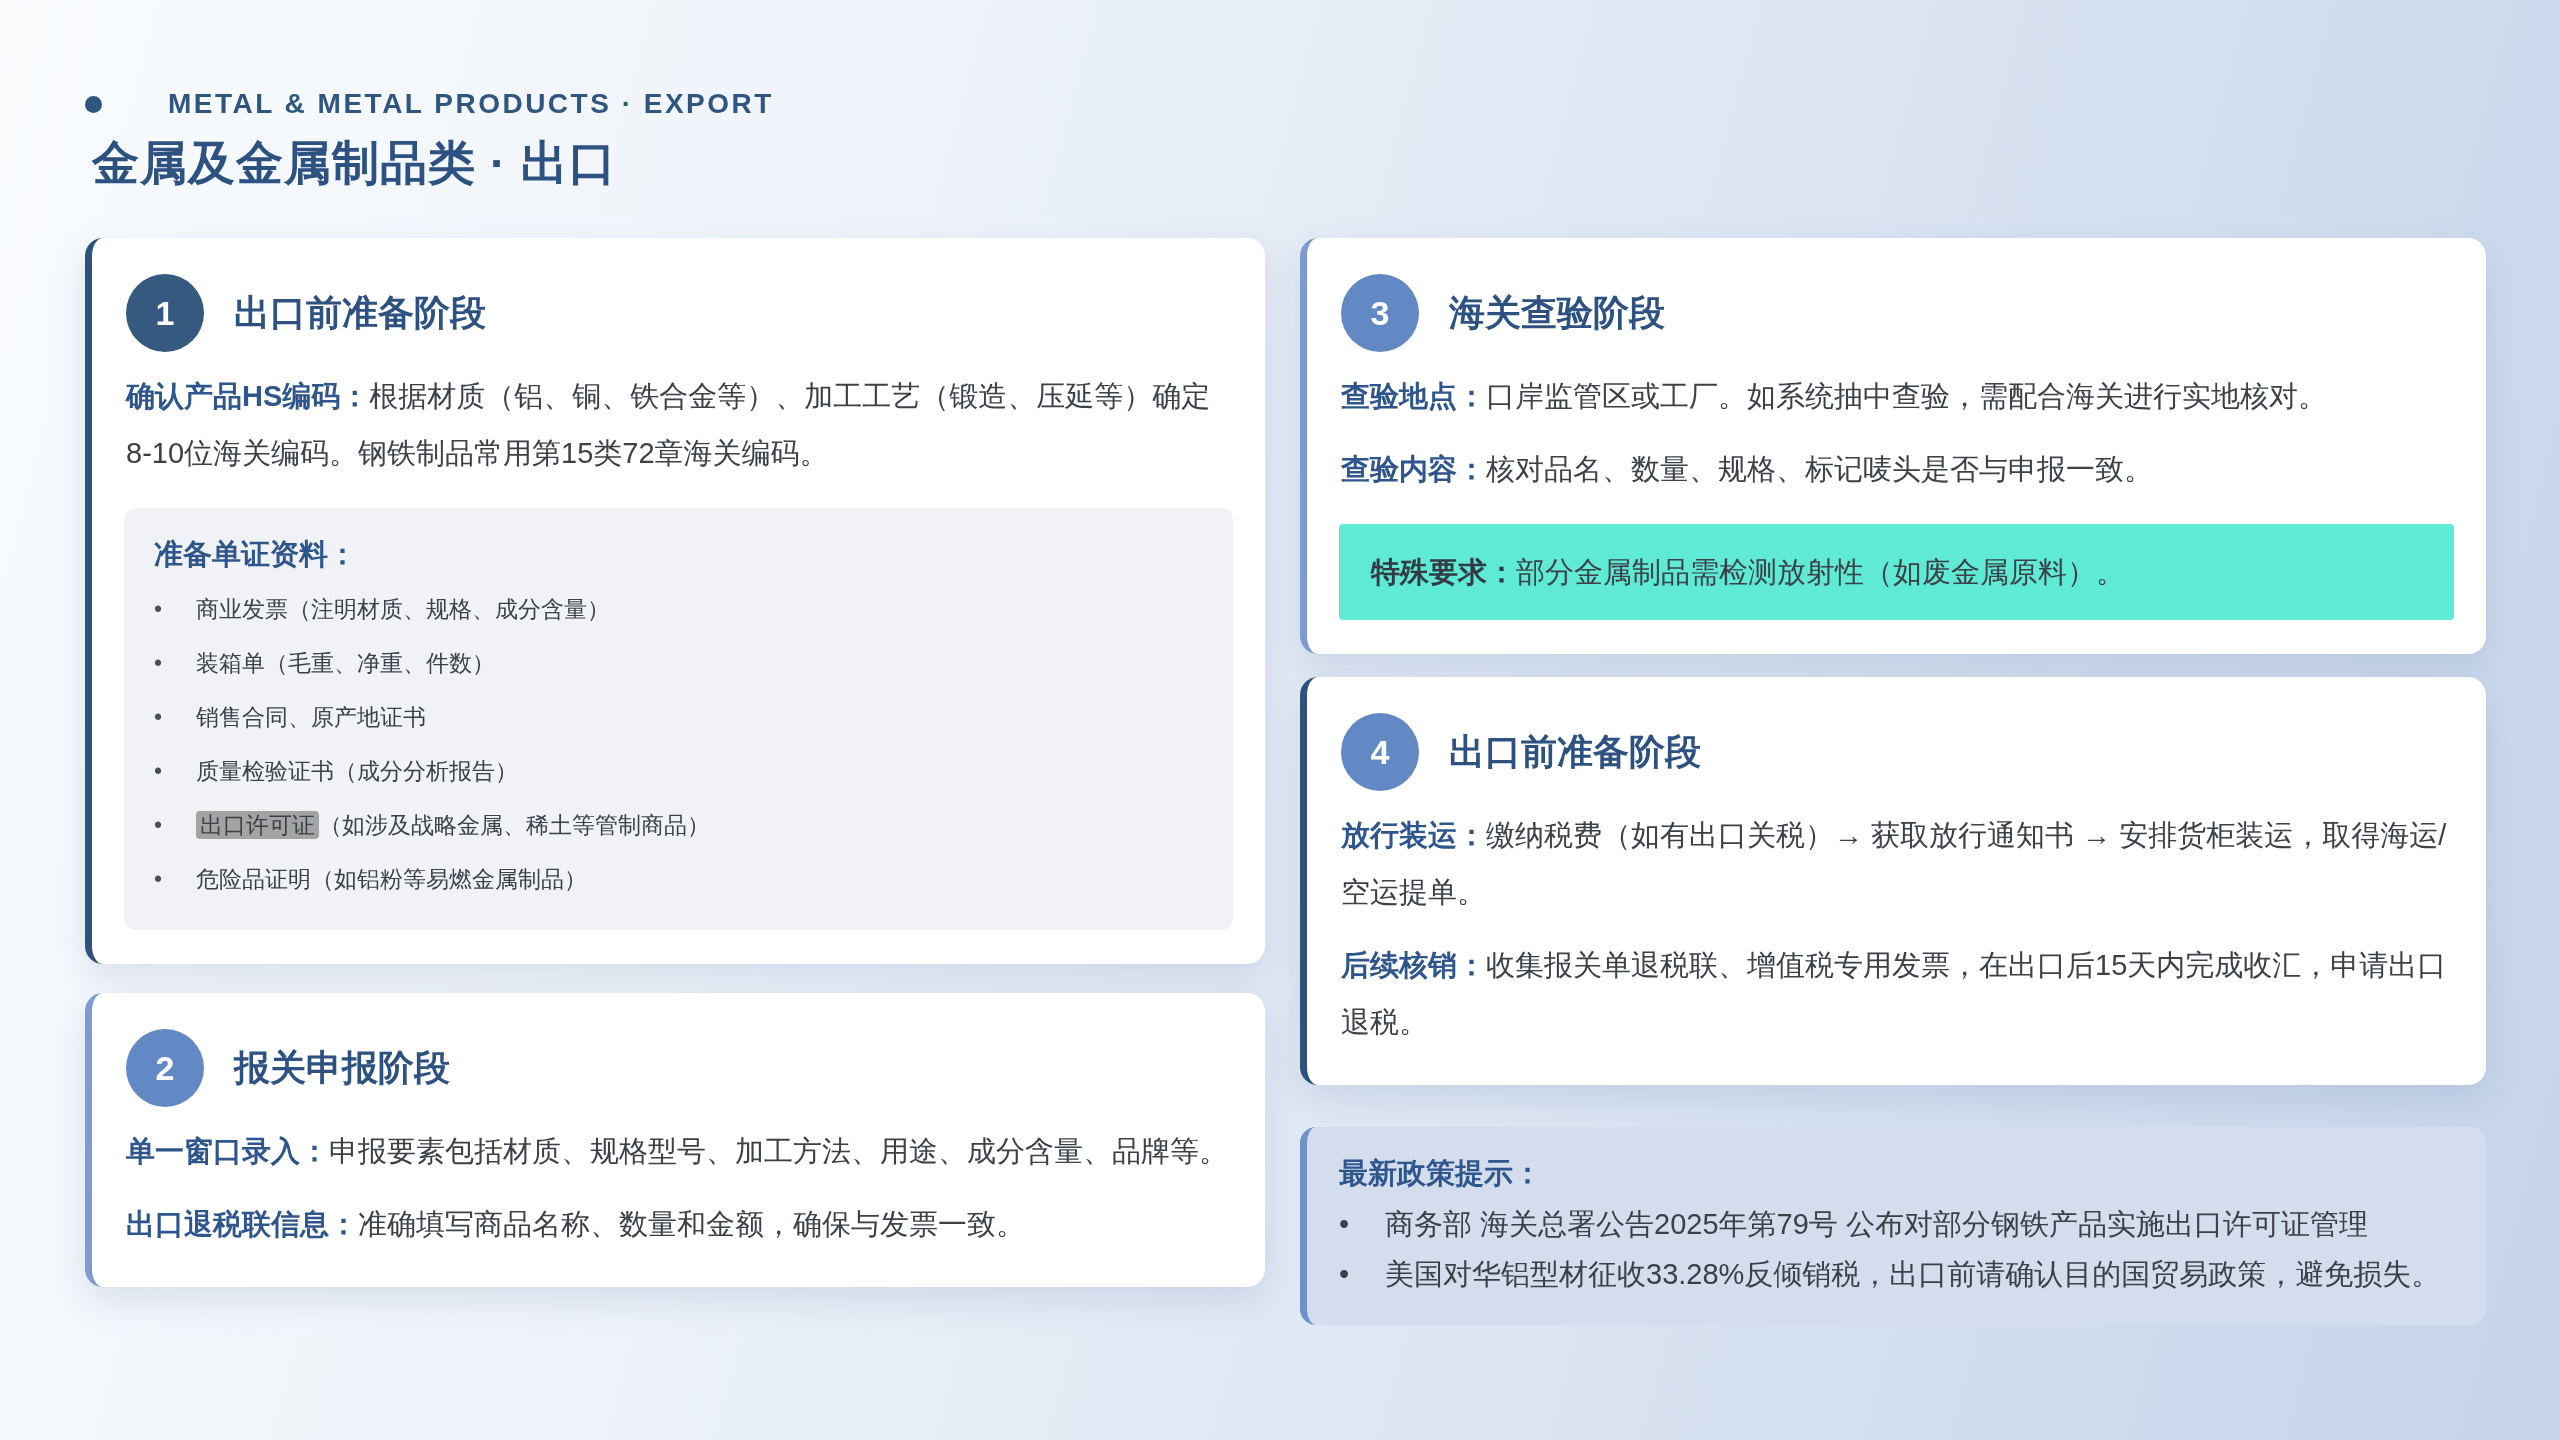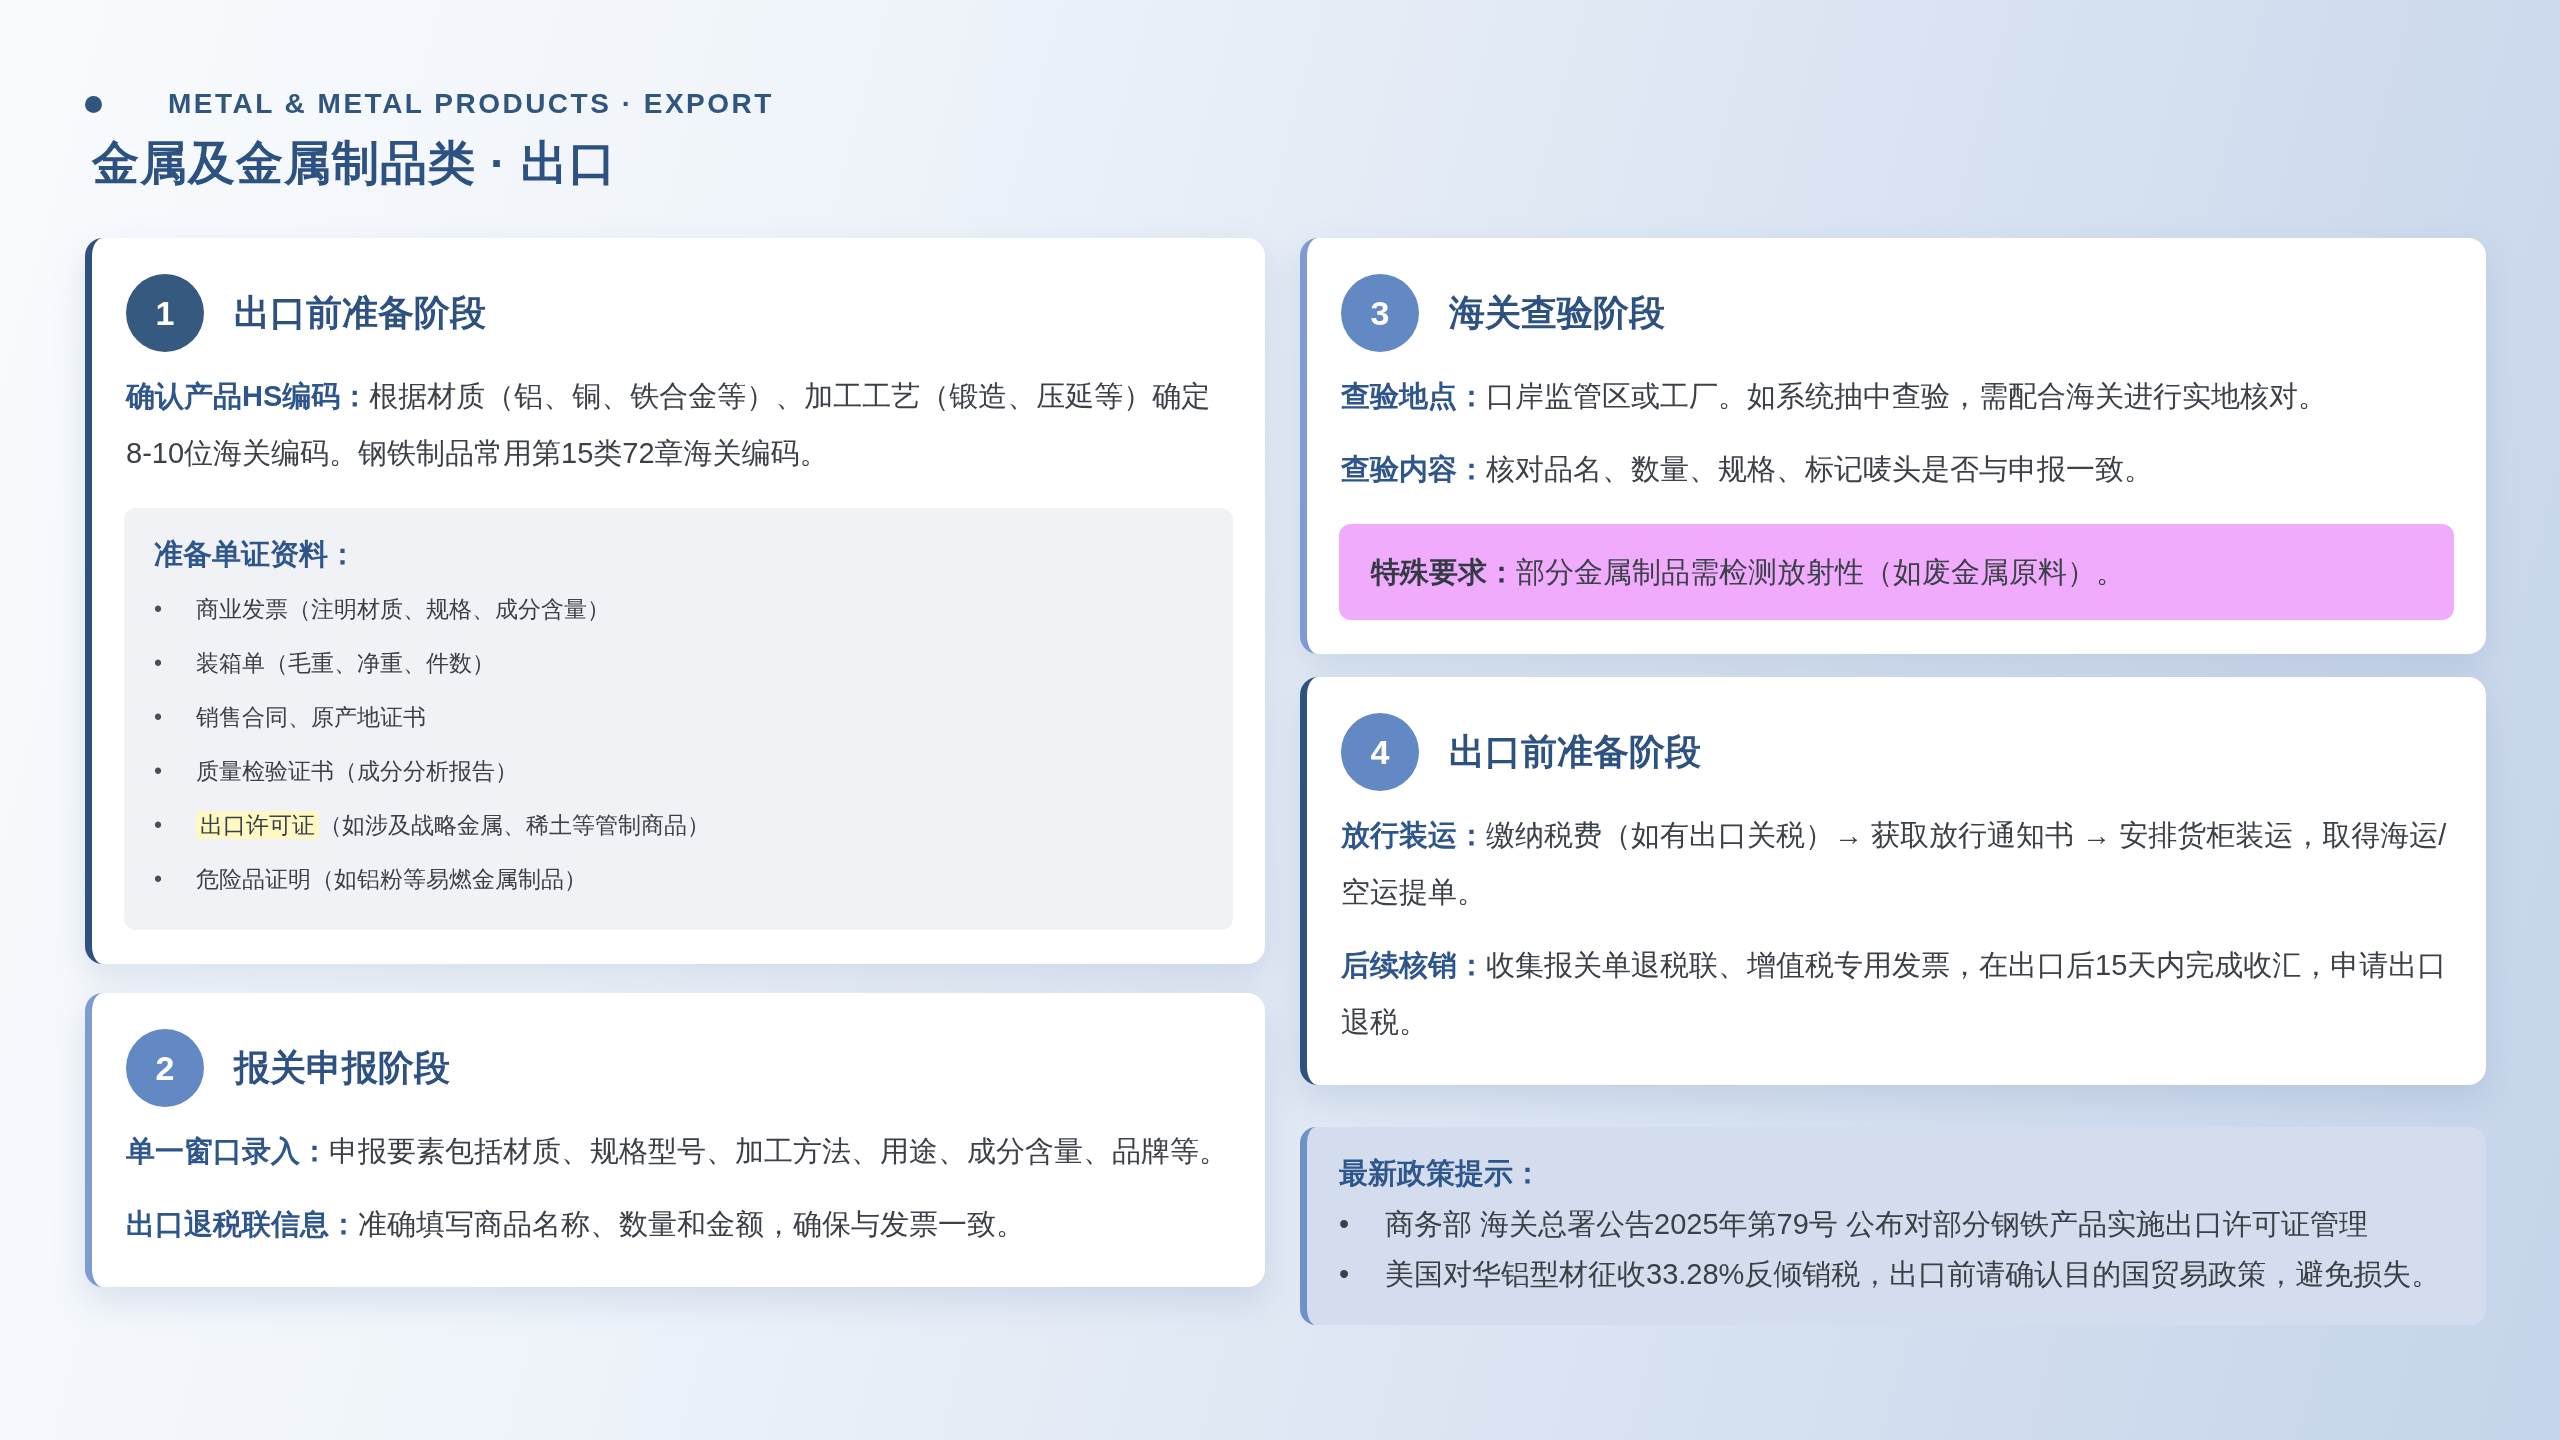--- a/index.html
+++ b/index.html
@@ -33,23 +33,23 @@
   .badge.light{background:#6289c4;}
   .card-title{font-size:36px;font-weight:700;color:#2d5180;}
   .para{font-size:29px;line-height:57px;color:#3c4148;margin:16px 2px 0 2px;}
   .label{color:#2e568c;font-weight:700;text-align:center;}
   
   .docs-box{background:#f0f2f5;border-radius:12px;padding:18px 30px 24px 30px;margin-top:26px;}
   .docs-heading{font-size:29px;font-weight:700;color:#2e568c;line-height:56px;}
   .doc-item{display:flex;align-items:flex-start;font-size:23px;line-height:54px;color:#3c4148;}
   .doc-item .marker{flex:0 0 42px;color:#4a4f55;}
   .doc-item .marker::before{content:"\2022";}
-  .hl{background:#fef9c3;border-radius:4px;padding:1px 4px;text-align:center;}
+  .hl{background:#a3a3a3;border-radius:4px;padding:1px 4px;text-align:center;}
   
-  .special-box{background:#f0abfc;border-radius:12px;padding:22px 32px;margin-top:26px;
+  .special-box{background:#5eead4;border-radius:4px;padding:22px 32px;margin-top:26px;
                font-size:29px;line-height:52px;color:#3c4148;}
   .label-dark{color:#333a44;font-weight:700;}
   
   .policy-box{background:#d4ddee;border-left:7px solid #6e92c8;border-radius:16px;
               box-sizing:border-box;padding:20px 38px 26px 32px;margin-top:19px;}
   .policy-heading{font-size:29px;font-weight:700;color:#2e568c;line-height:52px;}
   .policy-item{display:flex;align-items:flex-start;font-size:29px;line-height:50px;color:#3b4046;}
   .policy-item .marker{flex:0 0 46px;color:#3b4046;}
   .policy-item .marker::before{content:"\2022";}
 </style>

